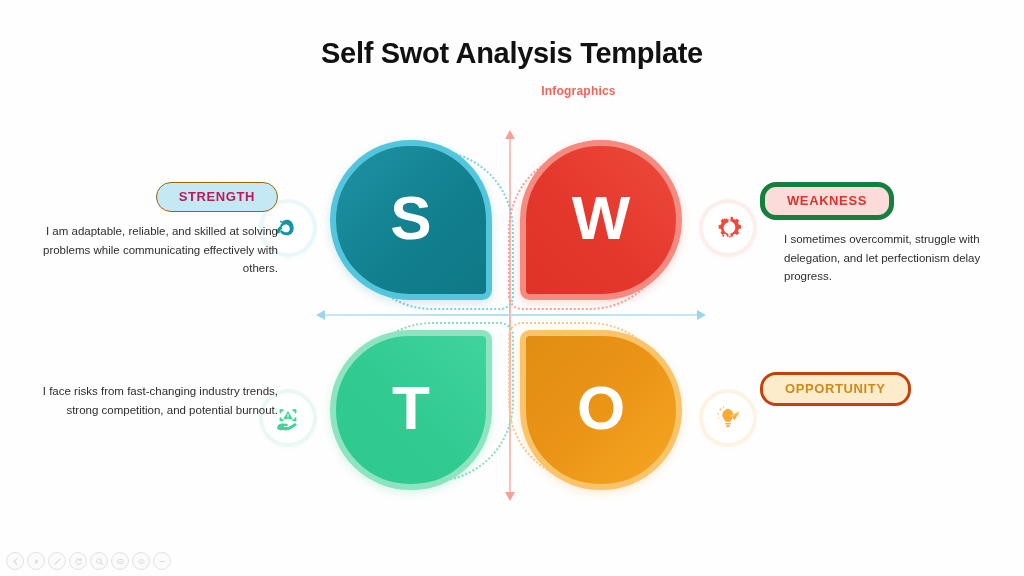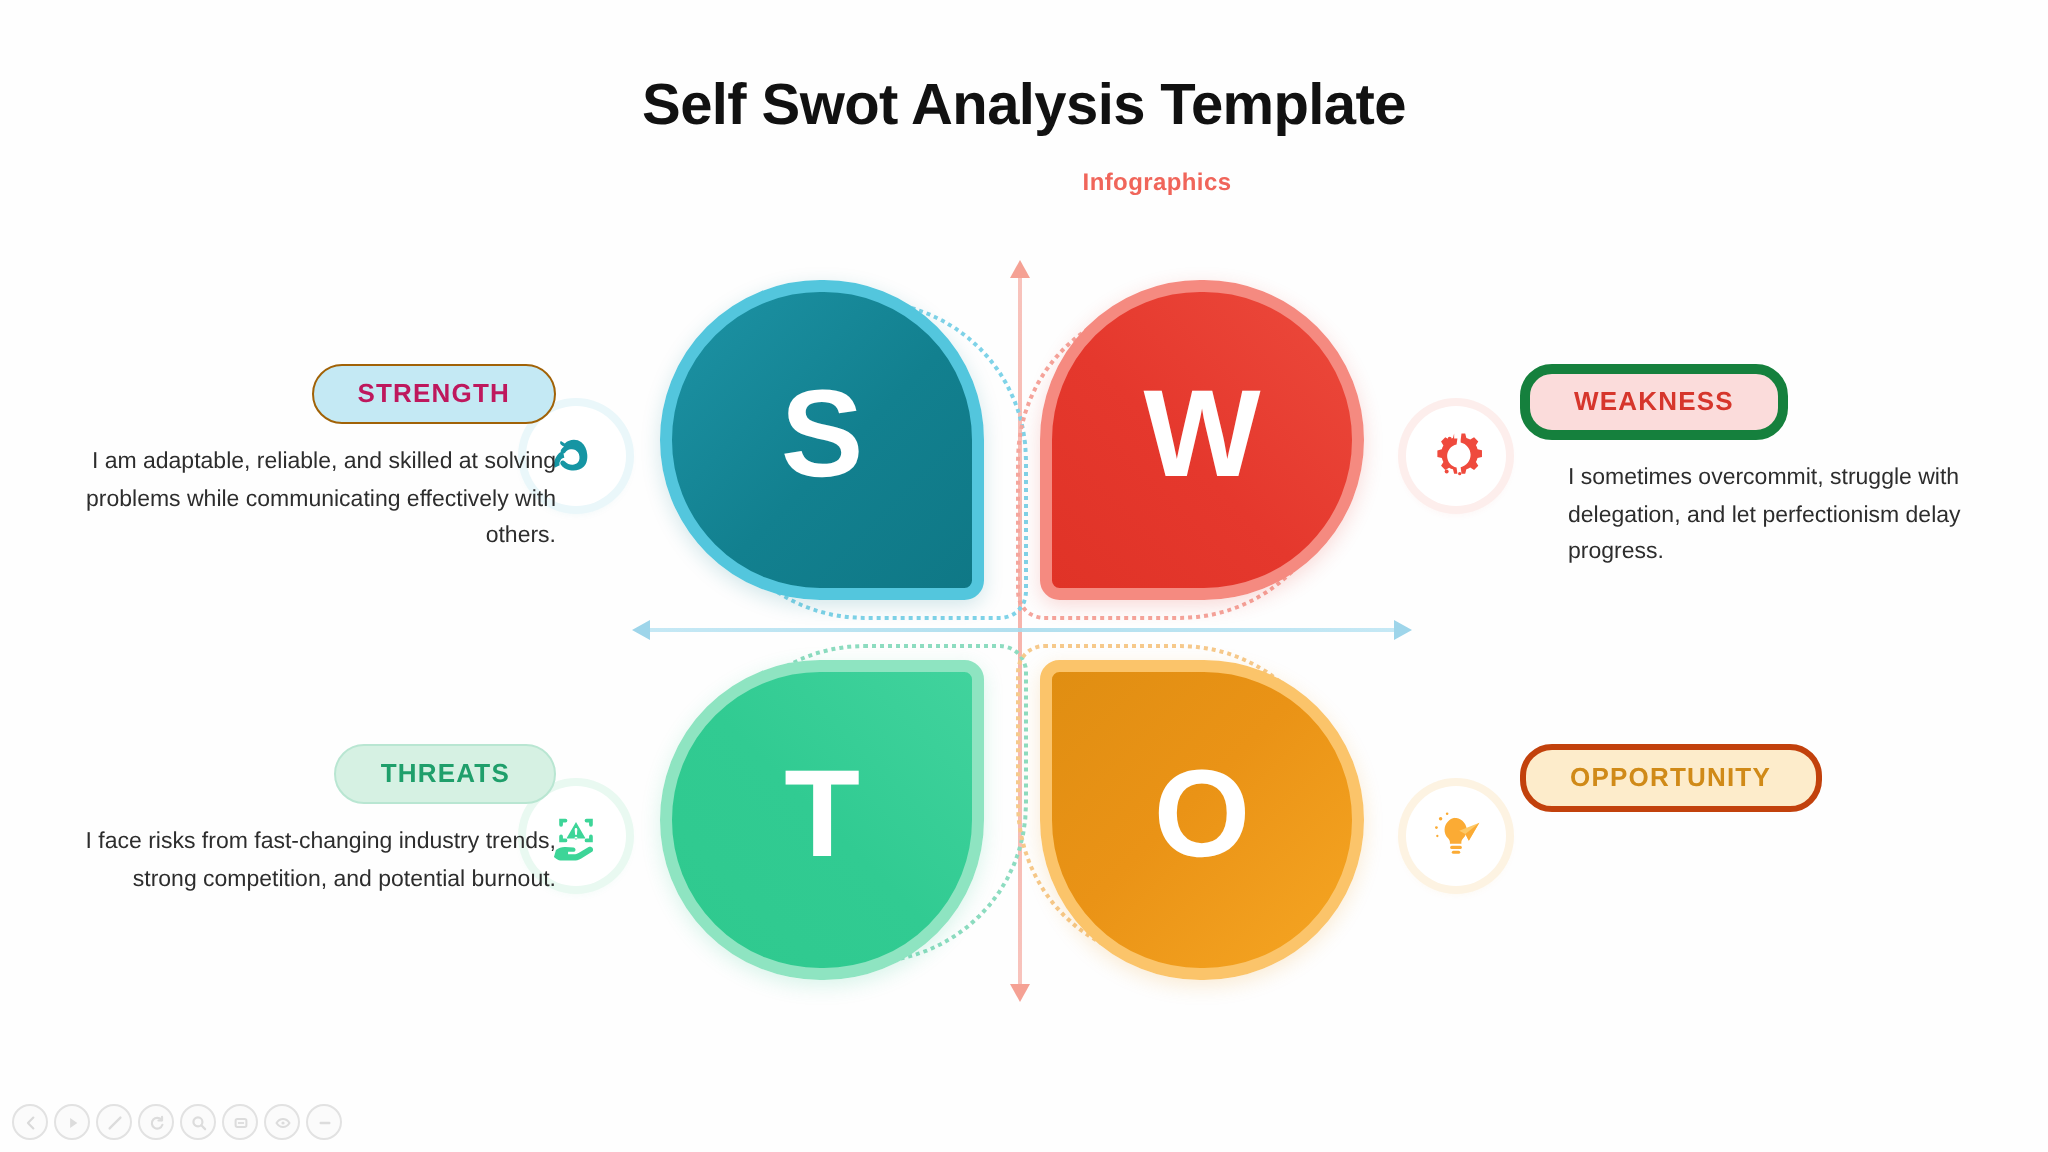--- a/index.html
+++ b/index.html
@@ -297,21 +297,20 @@
   <span class="pill s">STRENGTH</span>
   <div class="desc">I am adaptable, reliable, and skilled at solving problems while communicating effectively with others.</div>
 </div>
 
 <div class="side right w">
   <span class="pill w">WEAKNESS</span>
   <div class="desc">I sometimes overcommit, struggle with delegation, and let perfectionism delay progress.</div>
 </div>
 
 <div class="side left t">
-  <span class="pill t">THREATS</span>
   <div class="desc">I face risks from fast-changing industry trends, strong competition, and potential burnout.</div>
 </div>
 
 <div class="side right o">
   <span class="pill o">OPPORTUNITY</span>
 </div>
 
 <div class="toolbar">
   <div class="tool">
     <svg width="9" height="9" viewBox="0 0 10 10">

